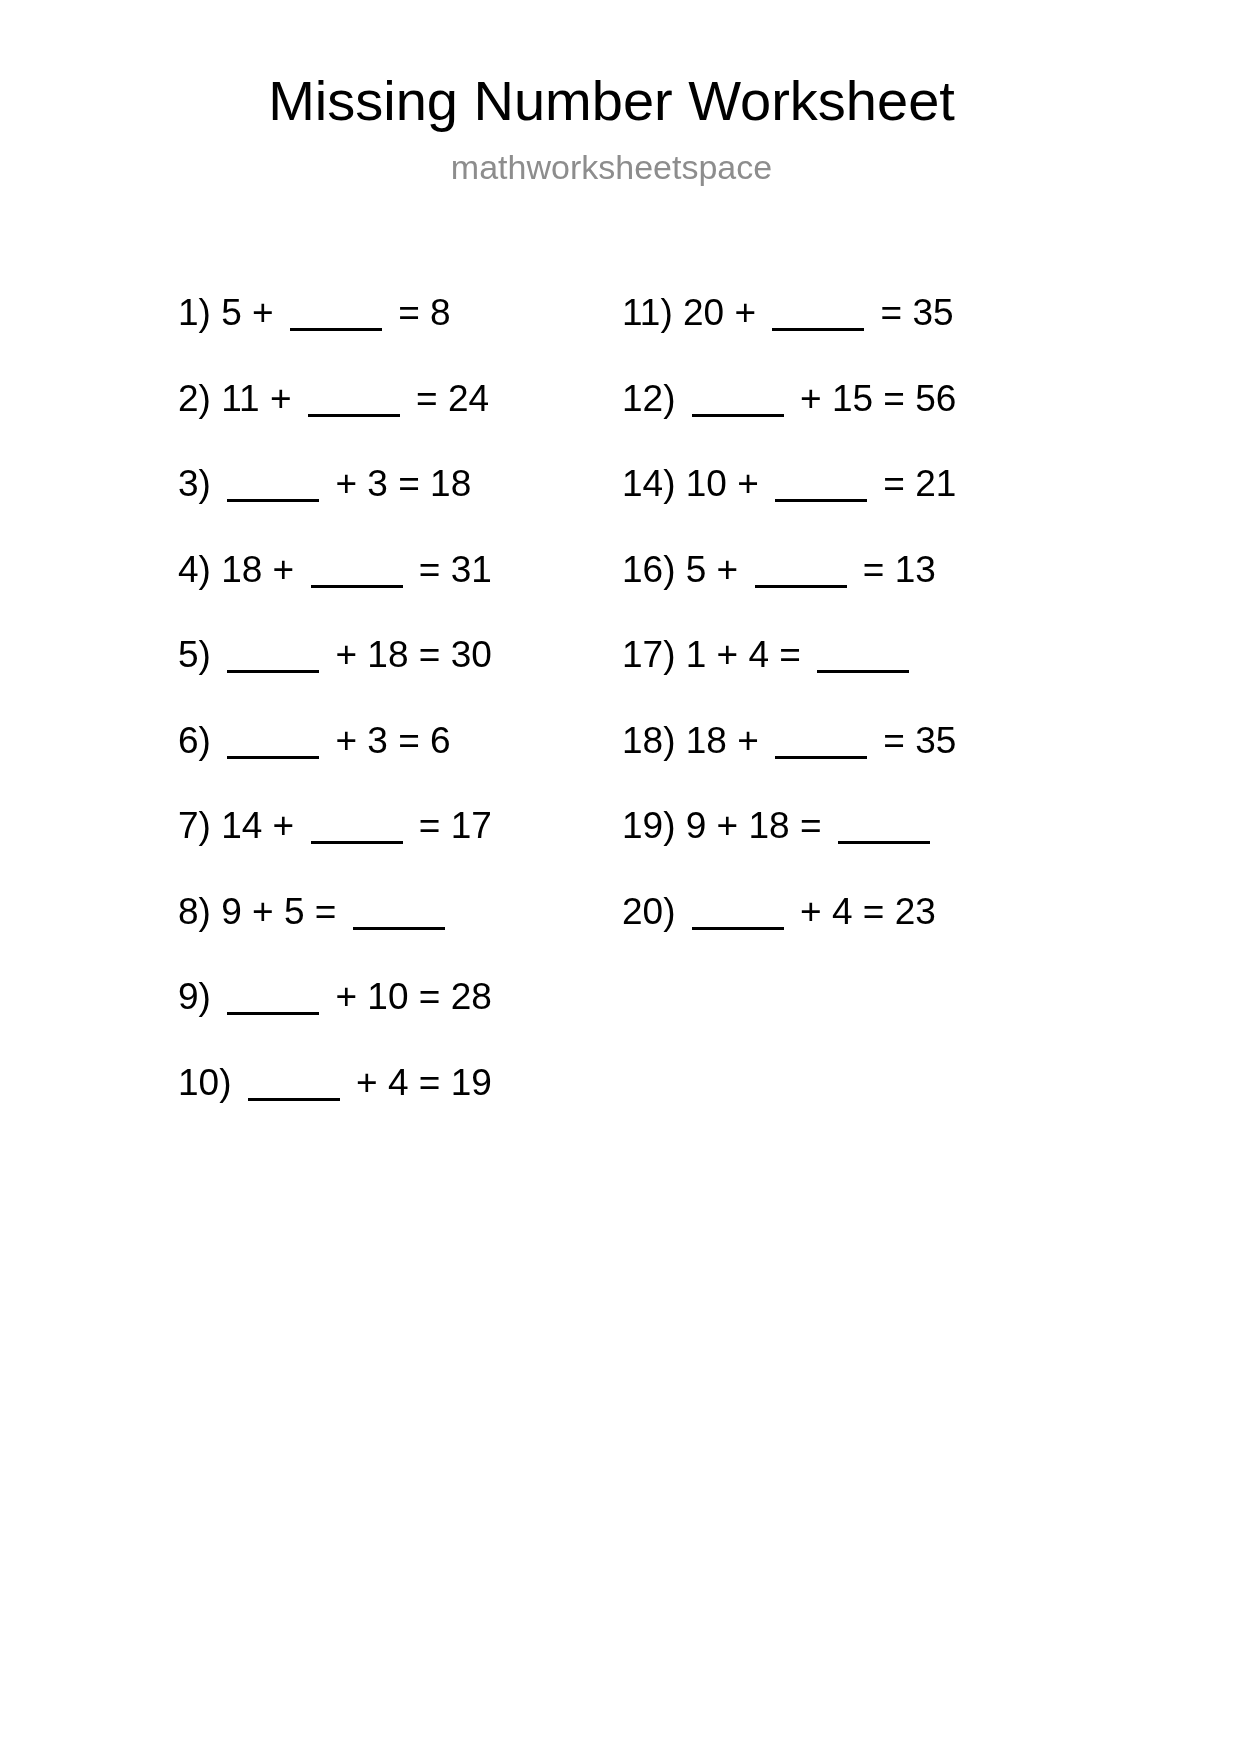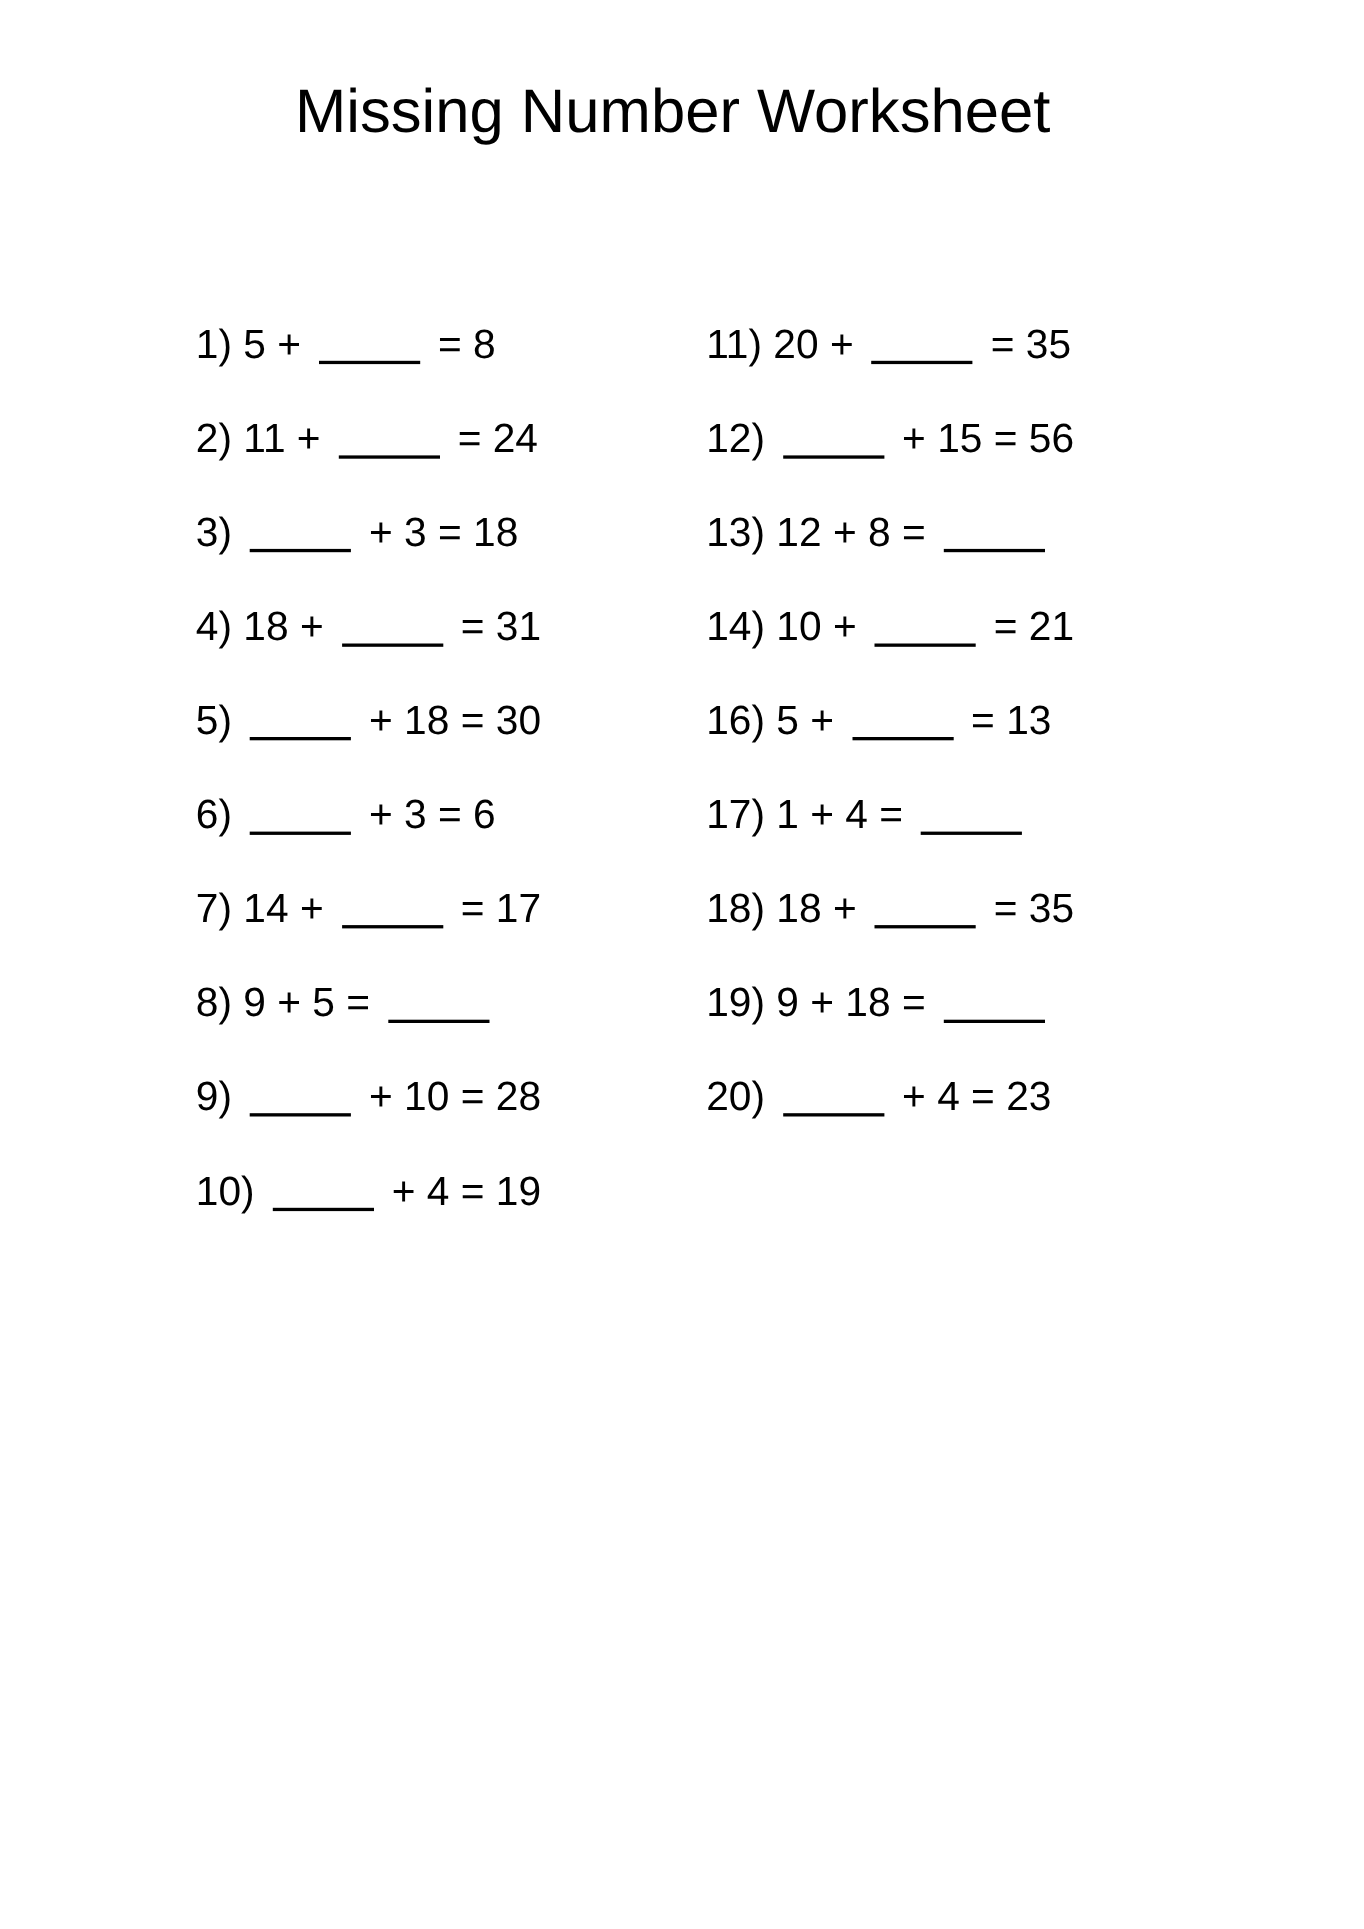--- a/index.html
+++ b/index.html
@@ -67,21 +67,21 @@
     flex-direction: column;
   }
 
   .col-left {
     width: 440px;
     margin-left: 178px;
   }
 
   .col-right {
     width: 460px;
-    margin-left: 24px;
+    margin-left: 4px;
   }
 
   .problem-row {
     height: 85.5px;
     display: flex;
     flex-direction: row;
     align-items: baseline;
     font-size: 37px;
     line-height: 1;
     white-space: nowrap;
@@ -106,20 +106,21 @@
     top: 6px;
   }
 </style>
 </head>
 <body>
 
 <div class="page">
 
   <div class="header">
     <h1 class="worksheet-title">Missing Number Worksheet</h1>
+    <div class="worksheet-subtitle">mathworksheetspace</div>
   </div>
 
   <div class="problems-area">
     <div class="columns">
       <div class="col col-left" id="col-0">
           <div class="problem-row">
             <span class="prob-num">1)</span>
             <span class="prob-seg"> </span>
             <span class="prob-seg">5 + </span>
             <span class="blank"></span>
@@ -191,26 +192,20 @@
             <span class="blank"></span>
             <span class="prob-seg"> = 35</span>
           </div>
           <div class="problem-row">
             <span class="prob-num">12)</span>
             <span class="prob-seg"> </span>
             <span class="blank"></span>
             <span class="prob-seg"> + 15 = 56</span>
           </div>
           <div class="problem-row">
-            <span class="prob-num">13)</span>
-            <span class="prob-seg"> </span>
-            <span class="prob-seg">12 + 8 = </span>
-            <span class="blank"></span>
-          </div>
-          <div class="problem-row">
             <span class="prob-num">14)</span>
             <span class="prob-seg"> </span>
             <span class="prob-seg">10 + </span>
             <span class="blank"></span>
             <span class="prob-seg"> = 21</span>
           </div>
           <div class="problem-row">
             <span class="prob-num">16)</span>
             <span class="prob-seg"> </span>
             <span class="prob-seg">5 + </span>

